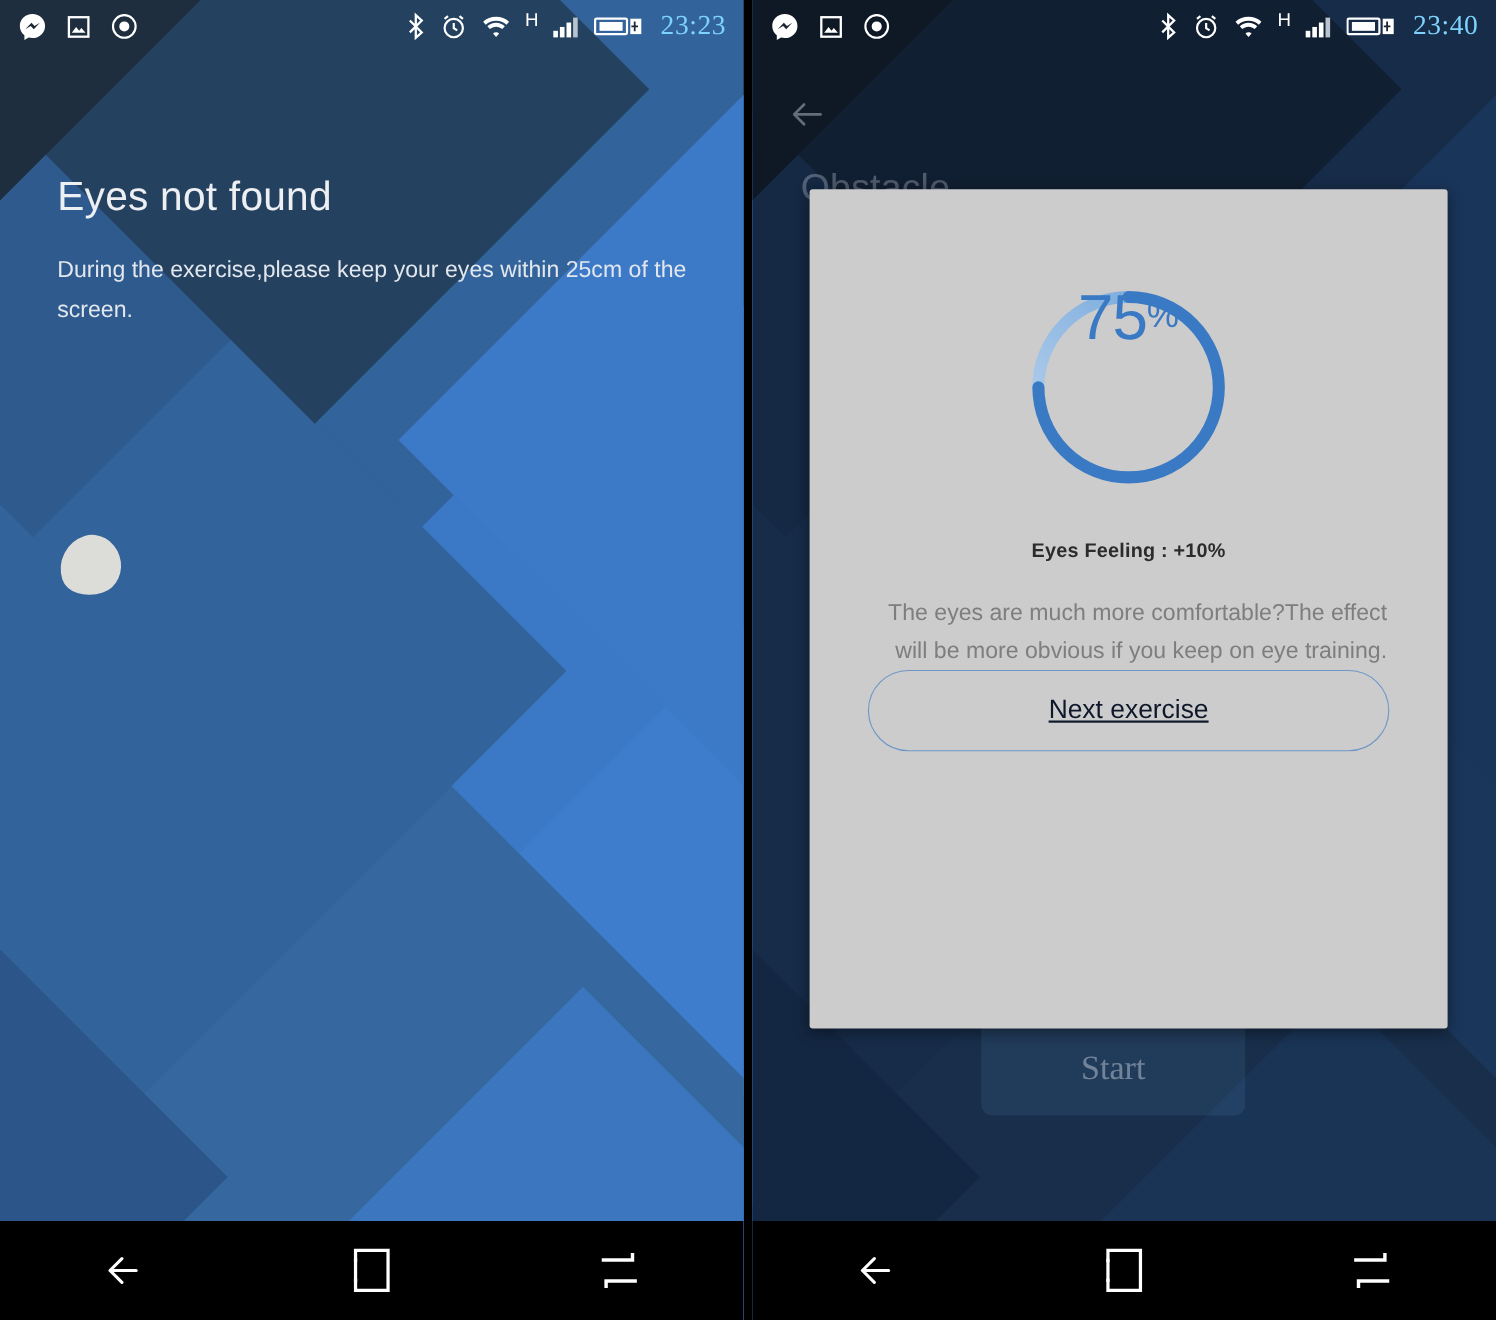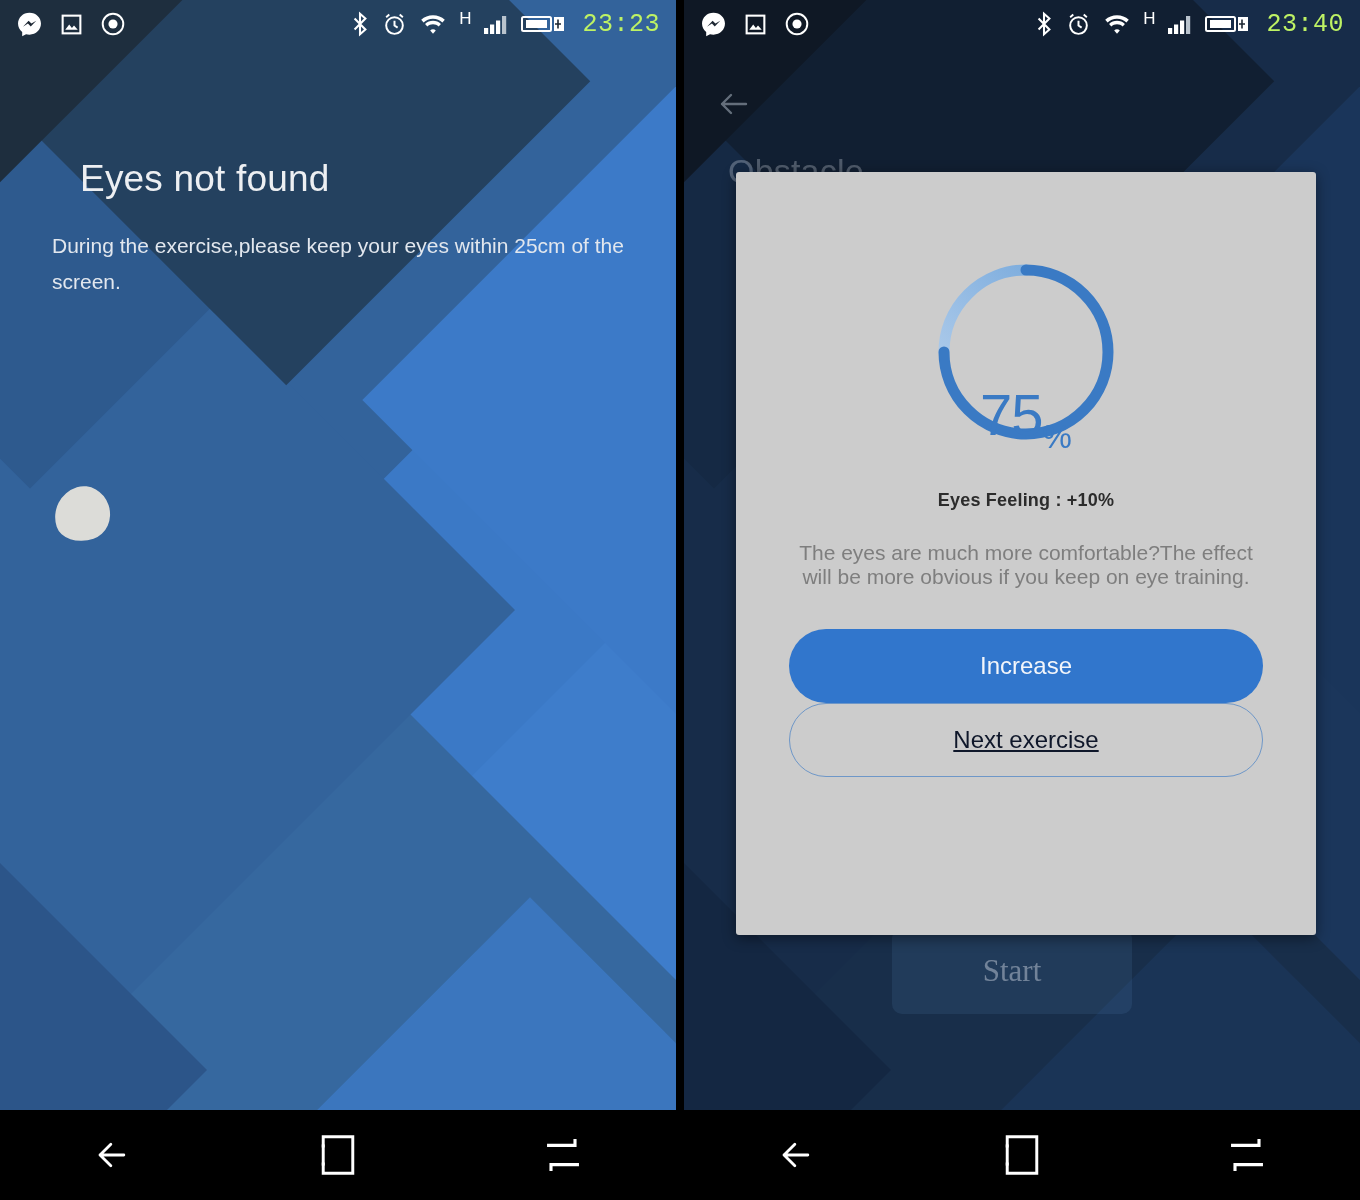--- a/index.html
+++ b/index.html
@@ -89,29 +89,29 @@
     display: flex; align-items: center;
     padding: 0 16px;
     z-index: 40;
     color: #fff;
   }
   .sb-left { display: flex; align-items: center; gap: 16px; }
   .sb-right { margin-left: auto; display: flex; align-items: center; gap: 11px; }
   .sb-icon { display: inline-flex; align-items: center; justify-content: center; }
   .sb-time {
     font-size: 25px; letter-spacing: 0.5px; margin-left: 6px;
-    font-family: Liberation Mono, monospace; color: #bef264;
+    font-family: Liberation Serif, serif; color: #7dd3fc;
   }
   .h-glyph { font-size: 17px; line-height: 1; position: relative; top: -6px; color: #fff; font-weight: 400;}
 
   
   .content { position: absolute; inset: 0; z-index: 20; }
   .title {
     position: absolute; left: 52px; top: 158px;
-    font-size: 37px; color: #EDEFF2; font-weight: 400; letter-spacing: 0.2px; margin-left: 28px;
+    font-size: 37px; color: #EDEFF2; font-weight: 400; letter-spacing: 0.2px;
   }
   .subtitle {
     position: absolute; left: 52px; top: 228px; width: 580px;
     font-size: 21px; line-height: 36px; color: #E2E7EE; font-weight: 400;
   }
   .blob {
     position: absolute; left: 54px; top: 487px;
     width: 56px; height: 54px;
     background: #DCDCD8;
     border-radius: 56% 44% 44% 56% / 58% 50% 50% 42%;
@@ -145,36 +145,36 @@
     display: flex; flex-direction: column; align-items: center;
   }
   .ring-wrap {
     position: relative;
     width: 184px; height: 184px;
     margin-top: 88px;
   }
   .ring-wrap svg { display: block; }
   .ring-label {
     position: absolute; inset: 0;
-    display: flex; align-items: flex-end; justify-content: center;
+    display: flex; align-items: flex-start; justify-content: center;
     color: #3A7AC4;
   }
   .ring-num { font-size: 58px; font-weight: 400; letter-spacing: -1px; line-height: 1; }
   .ring-pct { font-size: 33px; font-weight: 400; line-height: 1; position: relative; top: 9px; }
 
   .feeling {
     margin-top: 46px;
     font-size: 18px; color: #2C2C2C; font-weight: 700; letter-spacing: .2px;
   }
   .body-text {
     margin-top: 30px;
     width: 470px;
-    font-size: 21px; line-height: 24px;
+    font-size: 21px; line-height: 34px;
     color: #7E7E7E; font-weight: 400;
-    text-align: center;
+    text-align: right;
   }
   .btn {
     width: 474px; height: 74px;
     border-radius: 37px;
     display: flex; align-items: center; justify-content: center;
     font-size: 24px;
     cursor: pointer;
   }
   .btn-primary {
     margin-top: 40px;
@@ -407,21 +407,20 @@
         <div class="ring-label">
           <span class="ring-num">75</span>
           <span class="ring-pct">%</span>
         </div>
       </div>
 
       <div class="feeling">Eyes Feeling : +10%</div>
 
       <div class="body-text">The eyes are much more comfortable?The effect will be more obvious if you keep on eye training.</div>
 
-      <div class="btn btn-primary">Increase</div>
       <div class="btn btn-secondary">Next exercise</div>
     </div>
 
     <div class="navbar">
       <div class="nav-btn">
         <svg width="52" height="52" viewBox="0 0 48 48">
             <path fill="none" stroke="#fff" stroke-width="2.6" stroke-linecap="round" stroke-linejoin="round" d="M34 24H12M12 24l10-10M12 24l10 10"></path>
           </svg>
       </div>
       <div class="nav-btn">

